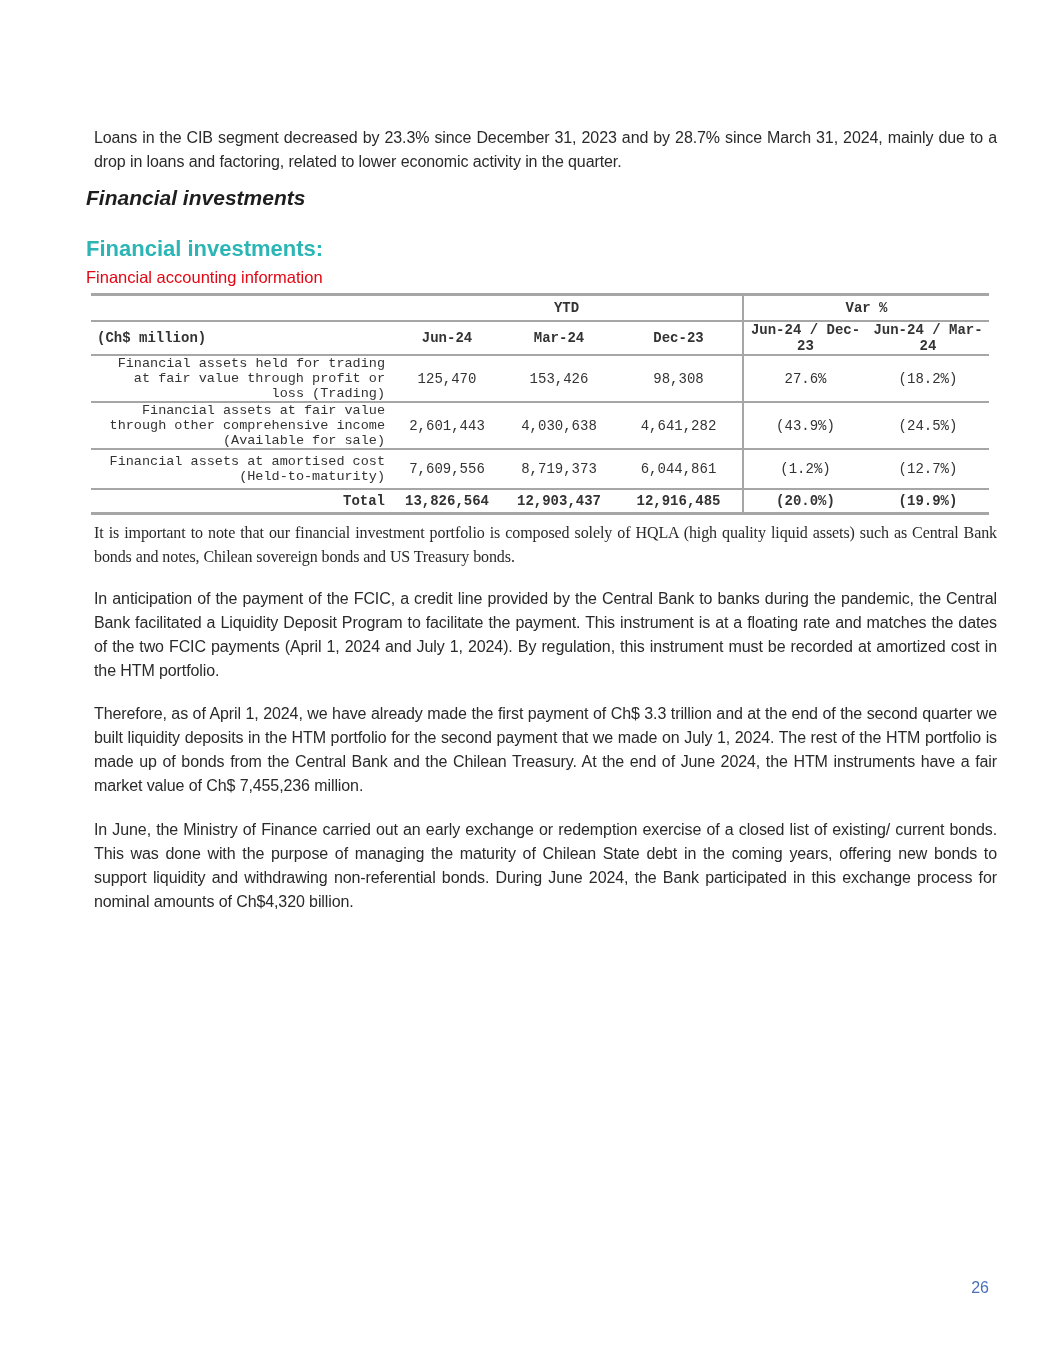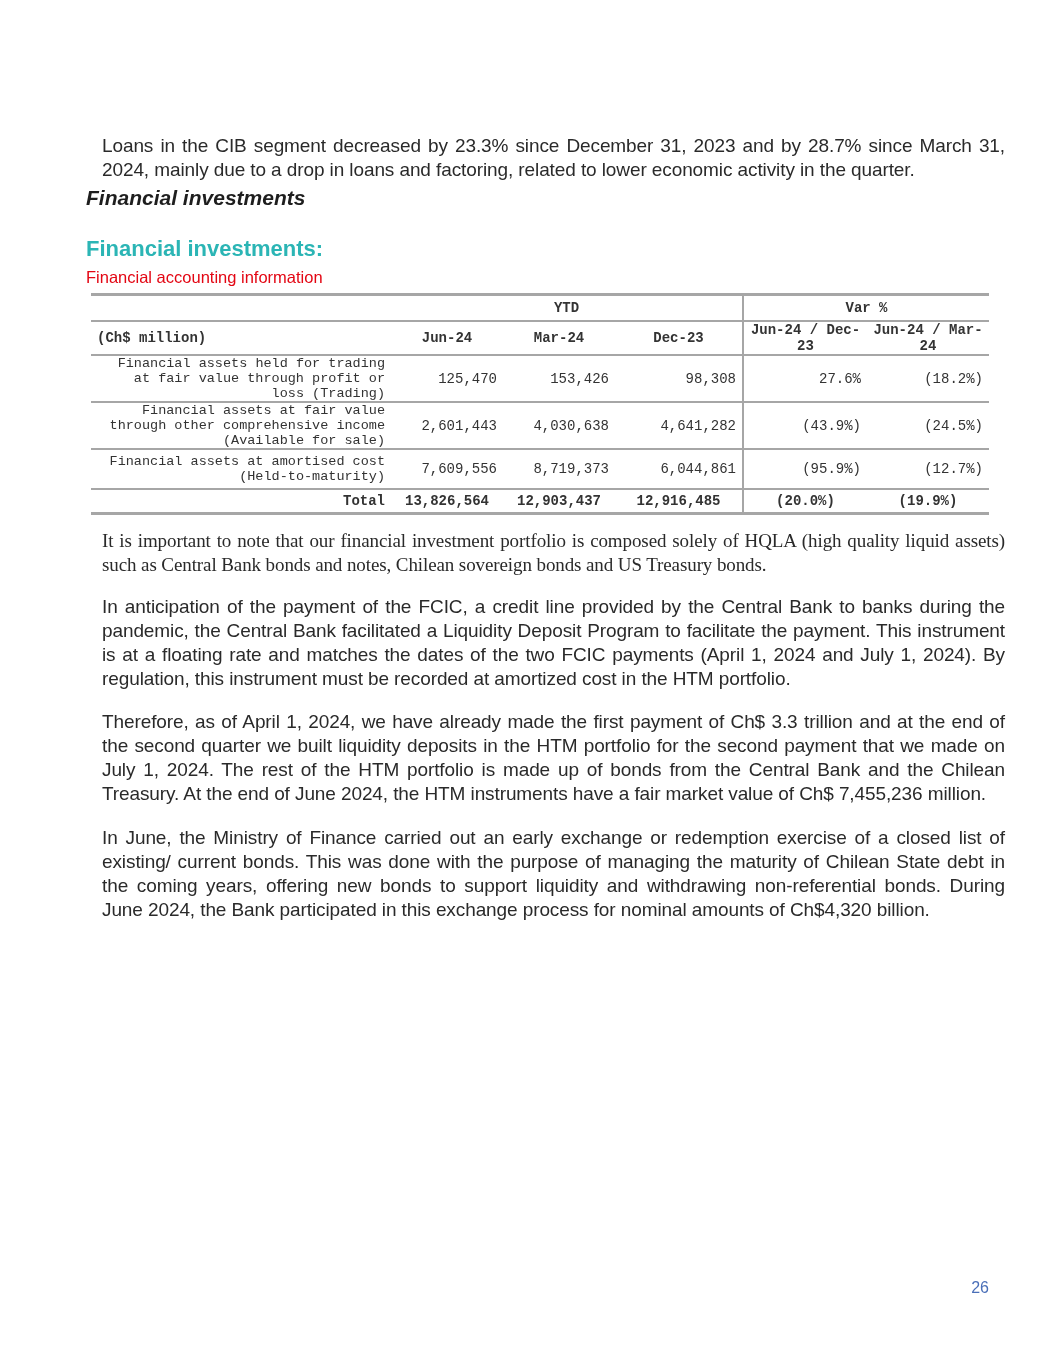--- a/index.html
+++ b/index.html
@@ -1,30 +1,30 @@
 <!DOCTYPE html>
 <html><head>
   <meta charset="utf-8">
   <style>
     html, body { margin: 0; padding: 0; background: #ffffff; }
     body { width: 1055px; height: 1365px; position: relative; overflow: hidden;
            font-family: "Liberation Sans", sans-serif; color: #2a2a2a; }
     .page { position: absolute; left: 86px; top: 0; width: 903px; }
-    p.body { font-size: 19px; line-height: 24px; text-align: justify; margin: 16px; letter-spacing: -0.1px; }
+    p.body { font-size: 16px; line-height: 24px; text-align: justify; margin: 8px; letter-spacing: -0.1px; }
     #p1 { position: absolute; top: 118px; left: 0; width: 903px; }
     #h-italic { position: absolute; top: 186px; left: 0; font-size: 21px; font-weight: bold; font-style: italic; color: #1e1e1e; margin: 0; }
     #h-teal { position: absolute; top: 236px; left: 0; font-size: 22px; font-weight: bold; color: #2bb5b5; margin: 0; }
     #h-red { position: absolute; top: 268px; left: 0; font-size: 16.5px; color: #e30613; margin: 0; }
     #tbl-wrap { position: absolute; top: 293px; left: 5px; width: 898px; }
     table { border-collapse: collapse; width: 898px; font-size: 14px; color: #333; font-family: Liberation Mono, monospace; }
     td, th { padding: 0 6px; }
     tr.top-hdr td { height: 24px; border-top: 3px solid #a6a6a6; border-bottom: 2px solid #a6a6a6; font-weight: bold; text-align: center; }
     tr.col-hdr td { height: 24px; border-bottom: 2px solid #a6a6a6; font-weight: bold; text-align: center; }
     tr.col-hdr td.lbl { text-align: left; }
-    tr.row td { height: 38px; border-bottom: 2px solid #a6a6a6; text-align: right; }
+    tr.row td { height: 38px; border-bottom: 2px solid #a6a6a6; text-align: center; }
     tr.row td.lbl { text-align: right; font-size: 13.5px; line-height: 15px; }
     tr.total td { height: 22px; border-top: 1px solid #a6a6a6; border-bottom: 3px solid #a6a6a6; font-weight: bold; text-align: center; }
     tr.total td.lbl { text-align: right; }
     td.sep { border-left: 2px solid #a6a6a6; }
     #p2 { position: absolute; top: 513px; left: 0; width: 903px; font-family: Liberation Serif, serif; }
     #p3 { position: absolute; top: 579px; left: 0; width: 903px; }
     #p4 { position: absolute; top: 694px; left: 0; width: 903px; }
     #p5 { position: absolute; top: 810px; left: 0; width: 903px; }
     #page-num { position: absolute; top: 1279px; right: 66px; font-size: 16px; color: #4a6fb8; }
   </style>
@@ -75,21 +75,21 @@
         <td>4,030,638</td>
         <td>4,641,282</td>
         <td class="sep">(43.9%)</td>
         <td>(24.5%)</td>
       </tr>
       <tr class="row">
         <td class="lbl">Financial assets at amortised cost (Held-to-maturity)</td>
         <td>7,609,556</td>
         <td>8,719,373</td>
         <td>6,044,861</td>
-        <td class="sep">(95.9%)</td>
+        <td class="sep">(1.2%)</td>
         <td>(12.7%)</td>
       </tr>
       <tr class="total">
         <td class="lbl">Total</td>
         <td>13,826,564</td>
         <td>12,903,437</td>
         <td>12,916,485</td>
         <td class="sep">(20.0%)</td>
         <td>(19.9%)</td>
       </tr>

